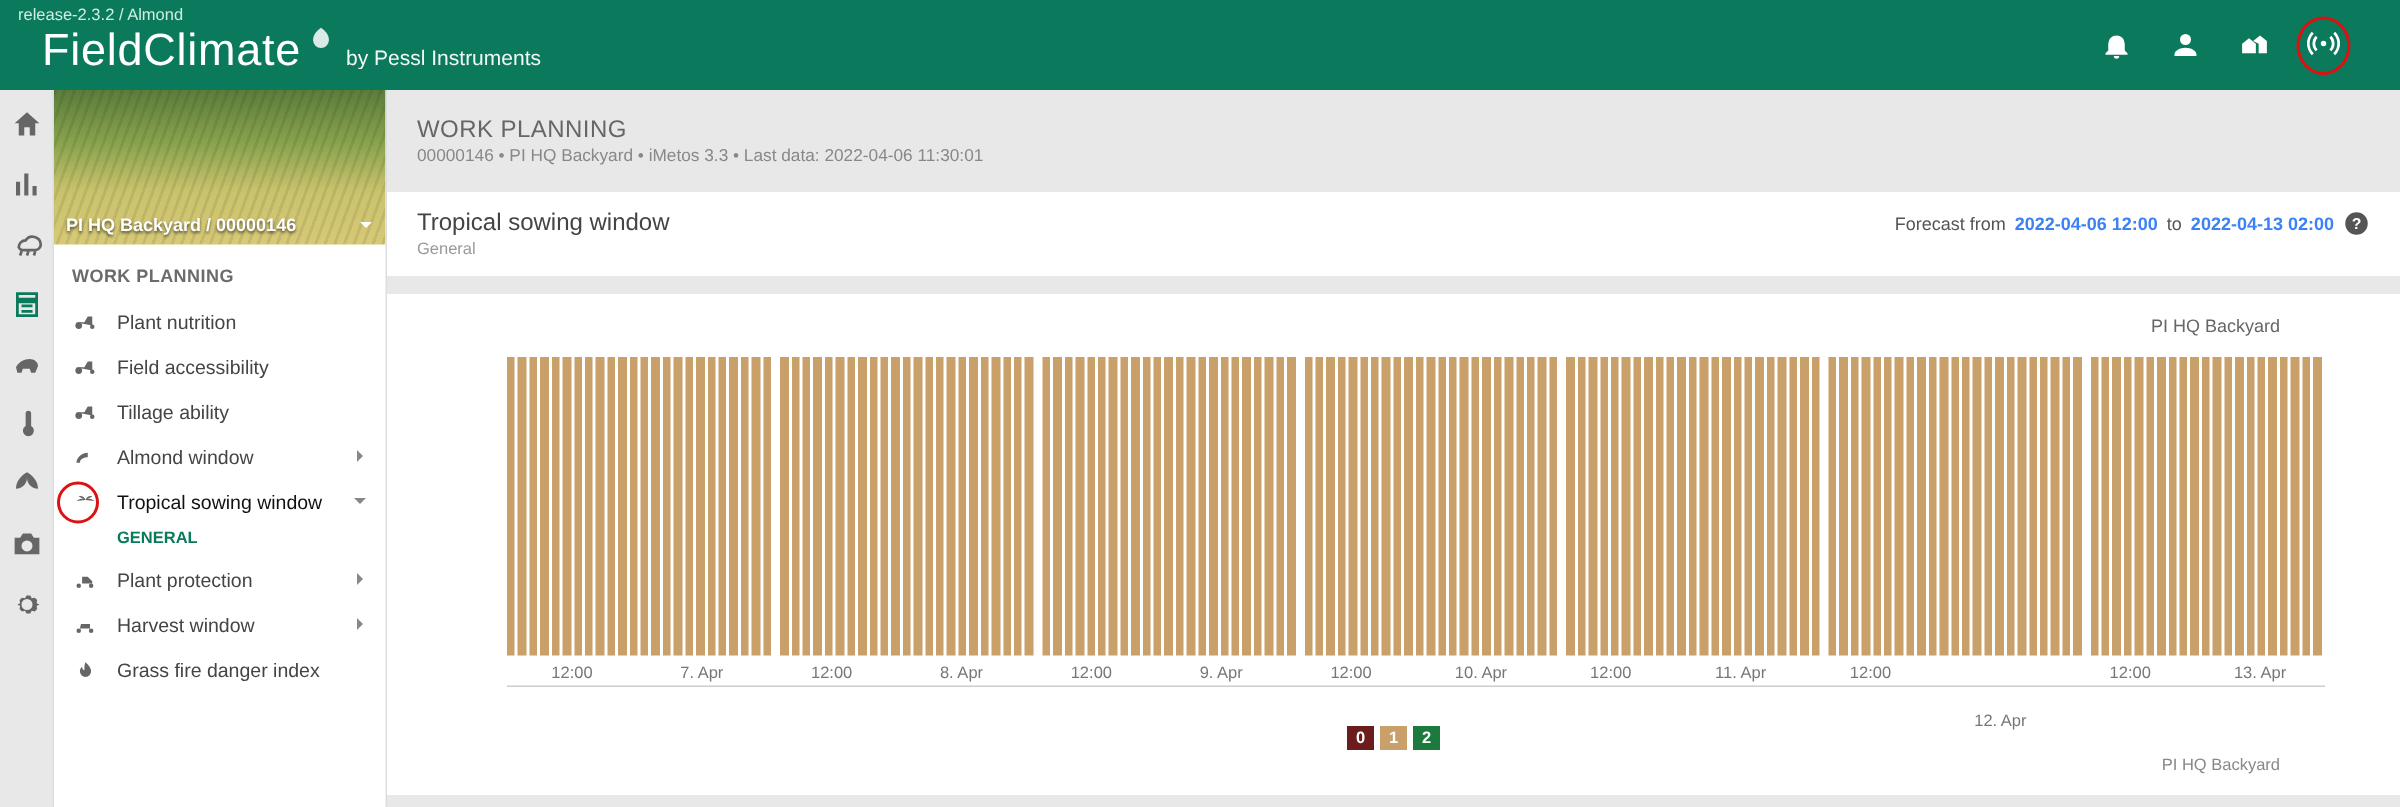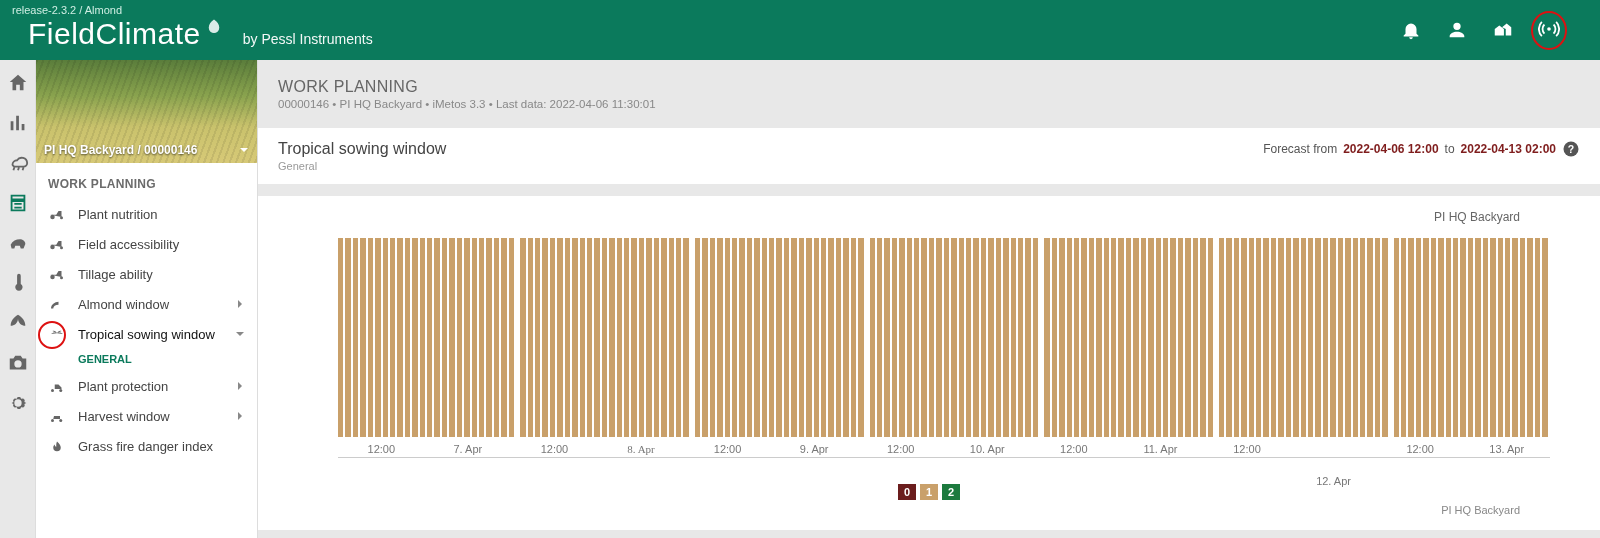--- a/index.html
+++ b/index.html
@@ -4,21 +4,21 @@
 <style>
   * { box-sizing: border-box; margin: 0; padding: 0; }
   body { font-family: Arial, Helvetica, sans-serif; font-size: 13px; color: #444; background: #e8e8e8; width: 1600px; height: 538px; overflow: hidden; }
   
   
   .topbar { position: absolute; top: 0; left: 0; right: 0; height: 60px; background: #0b7a5c; color: #fff; display: flex; align-items: center; padding: 0 28px; }
   .release-label { position: absolute; top: 4px; left: 12px; font-size: 11px; color: #cfeee3; }
   .brand { display: flex; align-items: baseline; gap: 4px; margin-top: 8px; }
   .brand-main { font-size: 30px; font-weight: 300; letter-spacing: 0.5px; }
   .brand-leaf { display:inline-block; width:18px; height:18px; position:relative; top:-8px; }
-  .brand-sub { font-size: 14px; font-weight: 300; opacity: 0.95; margin-left:16px; }
+  .brand-sub { font-size: 14px; font-weight: 300; opacity: 0.95; margin-left:4px; }
   .topbar-right { margin-left: auto; display: flex; align-items: center; gap: 24px; padding-right: 12px; }
   .top-icon { width: 22px; height: 22px; fill: #fff; cursor: pointer; }
   .circled-red { position: relative; }
   .circled-red::after { content:""; position:absolute; inset:-7px; border:2px solid #d11; border-radius:50%; pointer-events:none; }
 
   
   .iconrail { position:absolute; top:60px; left:0; width:36px; bottom:0; background:#e8e8e8; border-right:1px solid #ddd; display:flex; flex-direction:column; align-items:center; gap:18px; padding-top:12px; }
   .rail-item { width:22px; height:22px; fill:#666; cursor:pointer; position:relative; }
   .rail-item.active { fill:#0b7a5c; }
   .rail-item.circled::after{ content:""; position:absolute; inset:-6px; border:2px solid #d11; border-radius:50%; }
@@ -42,21 +42,21 @@
   
   .main { position:absolute; top:60px; left:258px; right:0; bottom:0; overflow:hidden; background:#e8e8e8; }
   .page-header { padding:18px 20px 10px; }
   .page-title { font-size:16px; font-weight:400; color:#666; letter-spacing:0.3px;}
   .page-crumbs { font-size:11.5px; color:#888; margin-top:2px;}
   .card { background:#fff; margin:8px 0 0 0; }
   .card-head { padding:12px 20px; display:flex; align-items:flex-start; }
   .card-title { font-size:16px; color:#444; }
   .card-sub { font-size:11px; color:#999; margin-top:2px;}
   .forecast { margin-left:auto; font-size:12px; color:#555; display:flex; align-items:center; gap:6px;justify-content:center;}
-  .forecast b { color:#7f1d1d; font-weight:700;}
+  .forecast b { color:#3b82f6; font-weight:700;}
   .help-icon{ width:18px; height:18px; fill:#555; cursor:pointer;}
 
   
   .chart-card { background:#fff; margin-top:12px; padding:10px 20px 14px; }
   .chart-station-label { text-align:right; font-size:12px; color:#666; padding:4px 60px 4px 0;}
   .plot-wrap { position:relative; height:230px; margin:0 30px 0 60px; }
   .plot-area { position:absolute; inset:0; border-bottom:1px solid #ccc; }
   .bars { position:absolute; top:10px; bottom:20px; left:0; right:0; display:flex; align-items:flex-end; }
   .bar { flex:1 0 auto; background:#c9a06a; margin-right:2px; height:100%; }
   .bar.gap { background:transparent; flex:0 0 4px; margin:0;}
@@ -410,21 +410,21 @@
             <div class="bar"></div>
             <div class="bar"></div>
             <div class="bar"></div>
             <div class="bar"></div>
             <div class="bar"></div>
           </div>
         <div class="xaxis" id="xaxis">
             <span class="xtick" style="left: 3.57143%;">12:00</span>
             <span class="xtick" style="left: 10.7143%;">7. Apr</span>
             <span class="xtick" style="left: 17.8571%;">12:00</span>
-            <span class="xtick" style="left: 25%; font-family: Liberation Serif, serif;">8. Apr</span>
+            <span class="xtick" style="left: 25%;">8. Apr</span>
             <span class="xtick" style="left: 32.1429%;">12:00</span>
             <span class="xtick" style="left: 39.2857%;">9. Apr</span>
             <span class="xtick" style="left: 46.4286%;">12:00</span>
             <span class="xtick" style="left: 53.5714%;">10. Apr</span>
             <span class="xtick" style="left: 60.7143%;">12:00</span>
             <span class="xtick" style="left: 67.8571%;">11. Apr</span>
             <span class="xtick" style="left: 75%;">12:00</span>
             <span class="xtick" style="left: 82.1429%; margin-top: 32px;">12. Apr</span>
             <span class="xtick" style="left: 89.2857%;">12:00</span>
             <span class="xtick" style="left: 96.4286%;">13. Apr</span>

